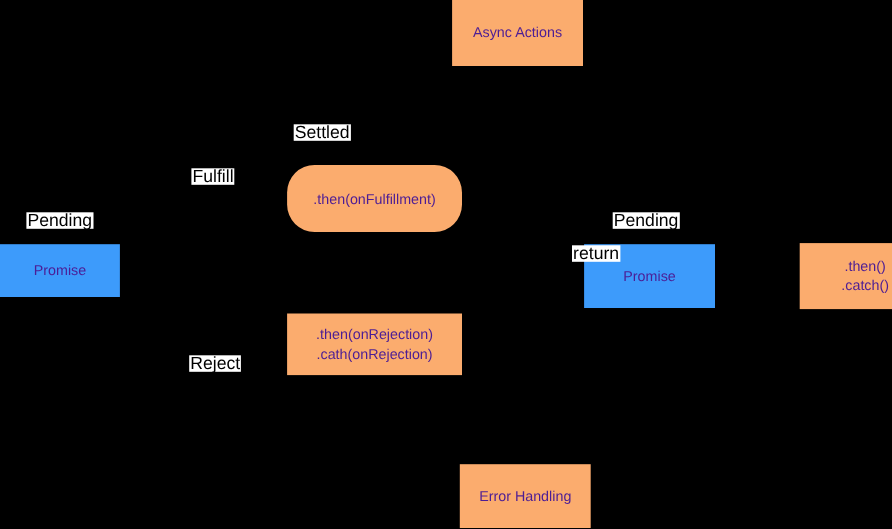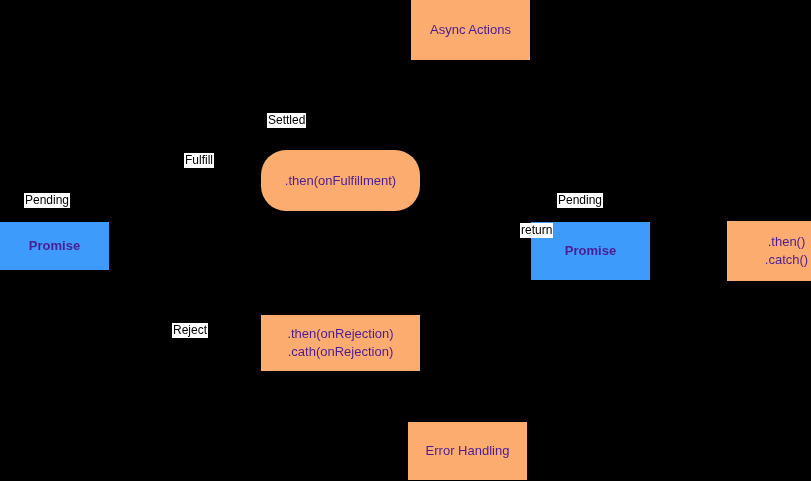--- a/index.html
+++ b/index.html
@@ -26,46 +26,46 @@
     color: #4c1d95;
     font-size: 13px;
     line-height: 18px;
     white-space: pre-line;
   }
   .node.orange {
     background: #FBAC6E;
   }
   .node.blue {
     background: #3D9BFB;
-    font-weight: bold;
+    font-weight: normal;
     font-size: 13px;
   }
   .edge-label {
     position: absolute;
     background: #FFFFFF;
     color: #000000;
-    font-size: 12px;
+    font-size: 16px;
     line-height: 15px;
     padding: 0 1px;
     white-space: nowrap;
     font-family: "Liberation Sans", sans-serif;
   }
 </style>
 </head>
 <body>
 
 <div id="canvas">
     <div class="node orange" style="left: 411px; top: 0px; width: 119px; height: 60px; background: rgb(251, 172, 110);"><span>Async Actions</span></div>
     <div class="node blue" style="left: 0px; top: 222px; width: 109px; height: 48px; background: rgb(61, 155, 251);"><span>Promise</span></div>
     <div class="node orange" style="left: 261px; top: 150px; width: 159px; height: 61px; background: rgb(251, 172, 110); border-radius: 25px;"><span>.then(onFulfillment)</span></div>
-    <div class="node orange" style="left: 261px; top: 285px; width: 159px; height: 56px; background: rgb(251, 172, 110); margin-top: 30px;"><span>.then(onRejection)
+    <div class="node orange" style="left: 261px; top: 285px; width: 159px; height: 56px; background: rgb(251, 172, 110);"><span>.then(onRejection)
 .cath(onRejection)</span></div>
     <div class="node blue" style="left: 531px; top: 222px; width: 119px; height: 58px; background: rgb(61, 155, 251);"><span>Promise</span></div>
     <div class="node orange" style="left: 691px; top: 221px; width: 119px; height: 60px; background: rgb(251, 172, 110); margin-left: 36px;"><span>.then()
 .catch()</span></div>
-    <div class="node orange" style="left: 408px; top: 422px; width: 119px; height: 58px; background: rgb(251, 172, 110);"><span>Error Handling</span></div>
+    <div class="node orange" style="left: 418px; top: 422px; width: 119px; height: 58px; background: rgb(251, 172, 110);"><span>Error Handling</span></div>
     <div class="edge-label" style="left: 267px; top: 113px;">Settled</div>
-    <div class="edge-label" style="left: 184px; top: 153px;">Fulfill</div>
+    <div class="edge-label" style="left: 174px; top: 153px;">Fulfill</div>
     <div class="edge-label" style="left: 24px; top: 193px;">Pending</div>
     <div class="edge-label" style="left: 557px; top: 193px;">Pending</div>
     <div class="edge-label" style="left: 520px; top: 223px;">return</div>
     <div class="edge-label" style="left: 172px; top: 323px;">Reject</div>
   </div>
 
 </body></html>

